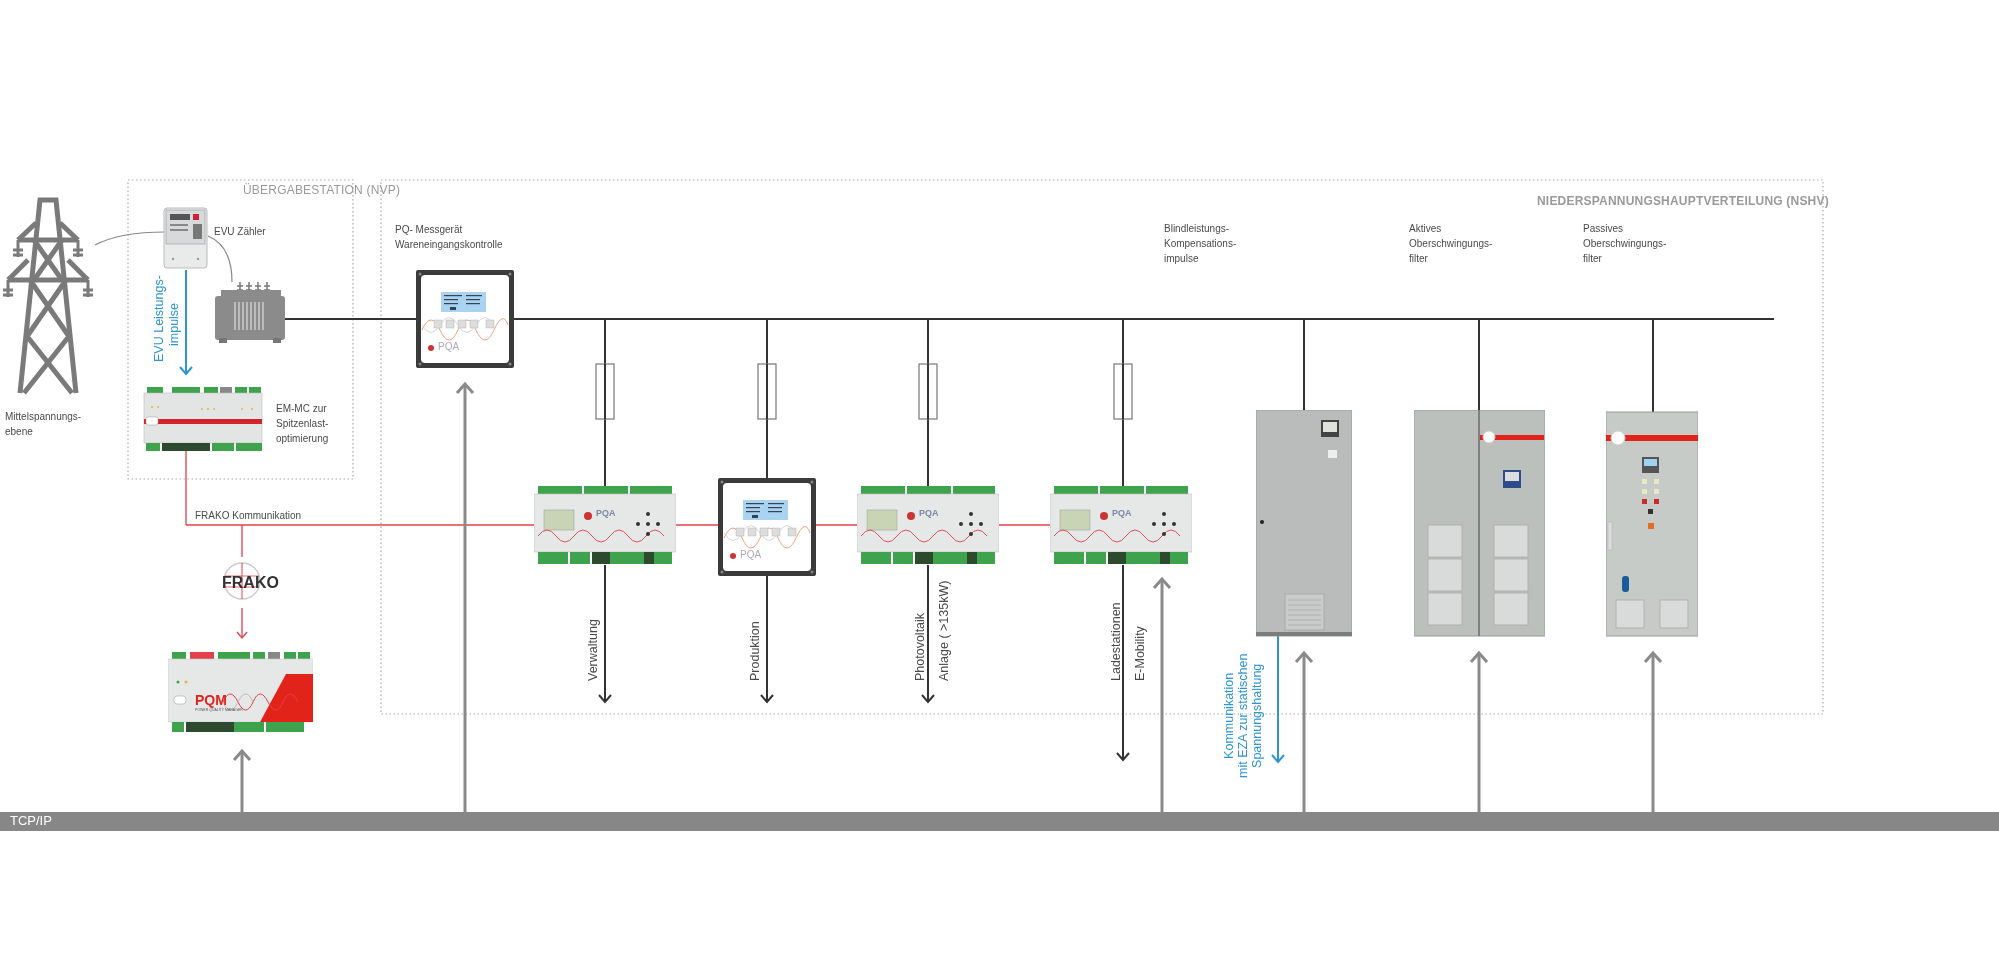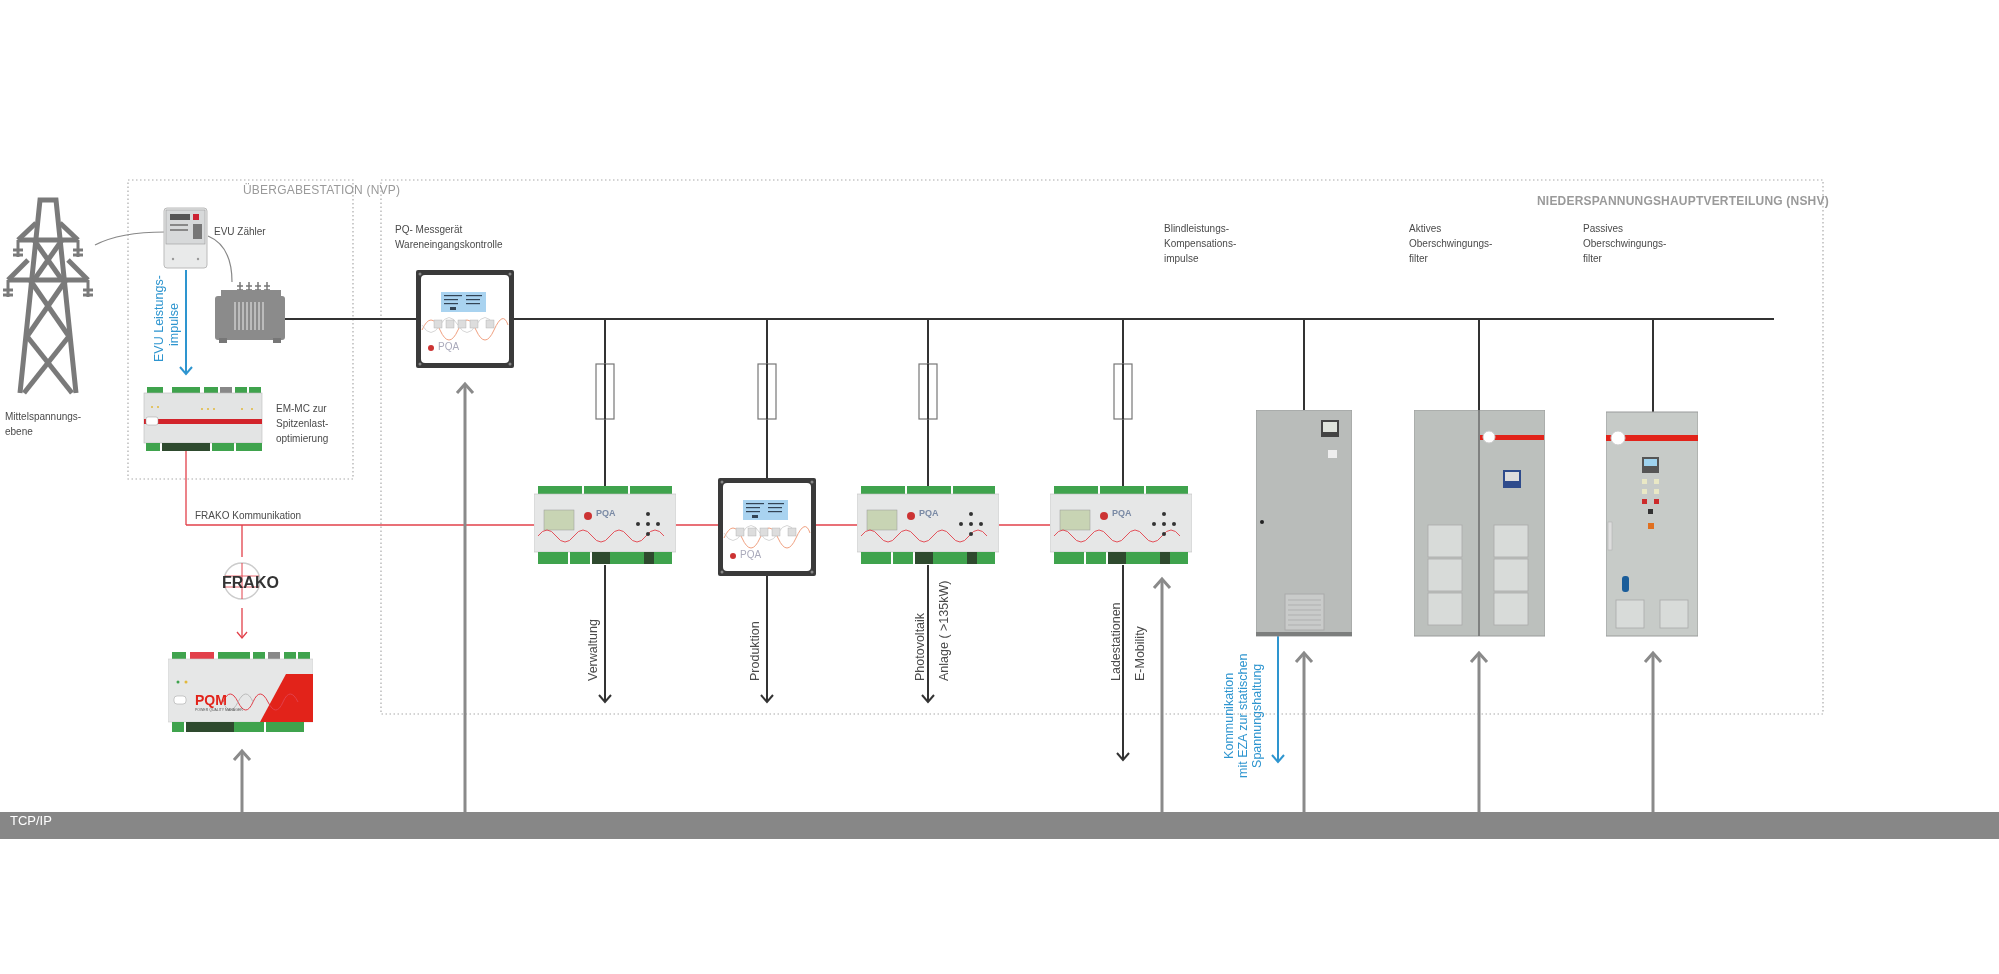--- a/index.html
+++ b/index.html
@@ -6,21 +6,21 @@
     body { width: 1999px; height: 974px; position: relative; overflow: hidden;
            font-family: "Liberation Sans", sans-serif; color: #444; }
     .abs { position: absolute; }
     svg.base { position: absolute; left: 0; top: 0; }
     .lbl { position: absolute; font-size: 10px; line-height: 15px; color: #4a4a4a; }
     .lbl.center { }
     .section-title { position: absolute; font-size: 12px; color: #9a9a9a; letter-spacing: 0.2px; }
     .vlabel { position: absolute; font-size: 12.5px; line-height: 15px; color: #4a4a4a;
               transform: rotate(-90deg); transform-origin: left top; white-space: nowrap; }
     .vlabel.blue { color: #2e95cf; }
-    .tcp-bar { position: absolute; left: 0; top: 812px; width: 1999px; height: 27px; background: #878787; }
+    .tcp-bar { position: absolute; left: 0; top: 812px; width: 1999px; height: 19px; background: #878787; }
     .tcp-label { position: absolute; left: 10px; top: 1px; color: #fff; font-size: 13px; }
   </style>
 </head>
 <body>
 
 <svg class="base" width="1999" height="974" viewBox="0 0 1999 974">
   <defs>
     <marker id="arrGray" markerWidth="10" markerHeight="10" refX="5" refY="1" orient="auto" markerUnits="userSpaceOnUse"></marker>
   </defs>
 

